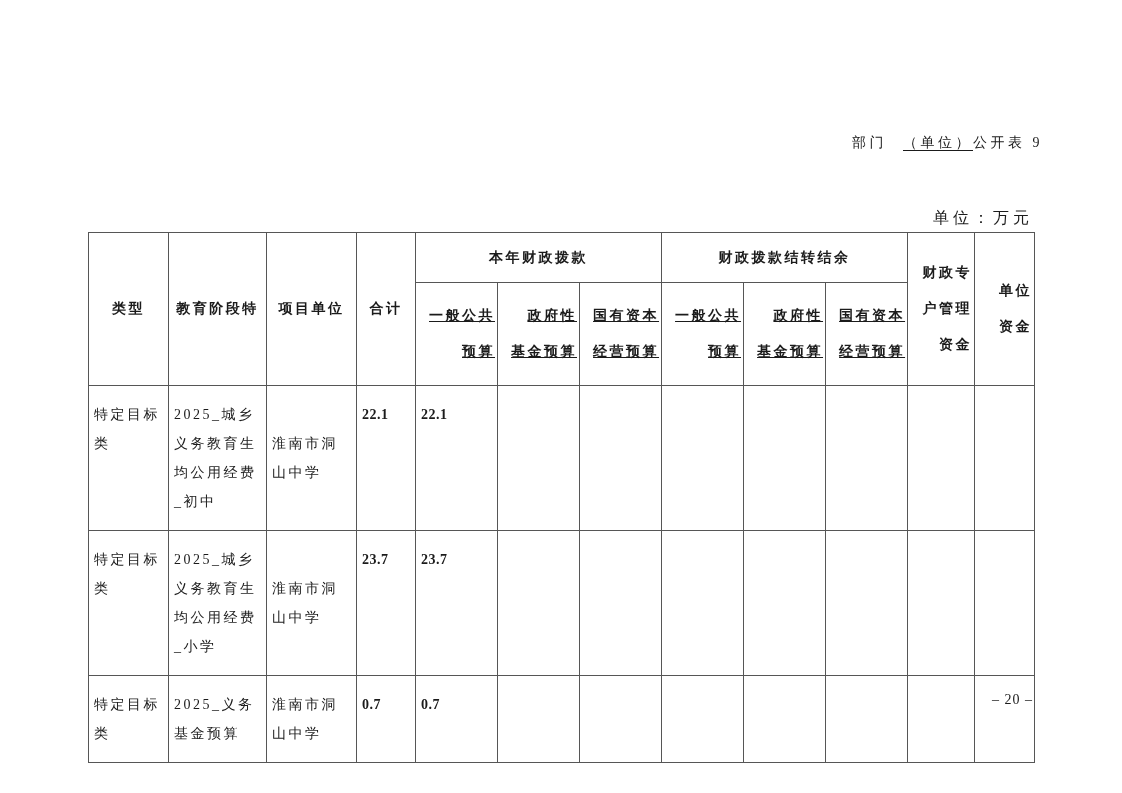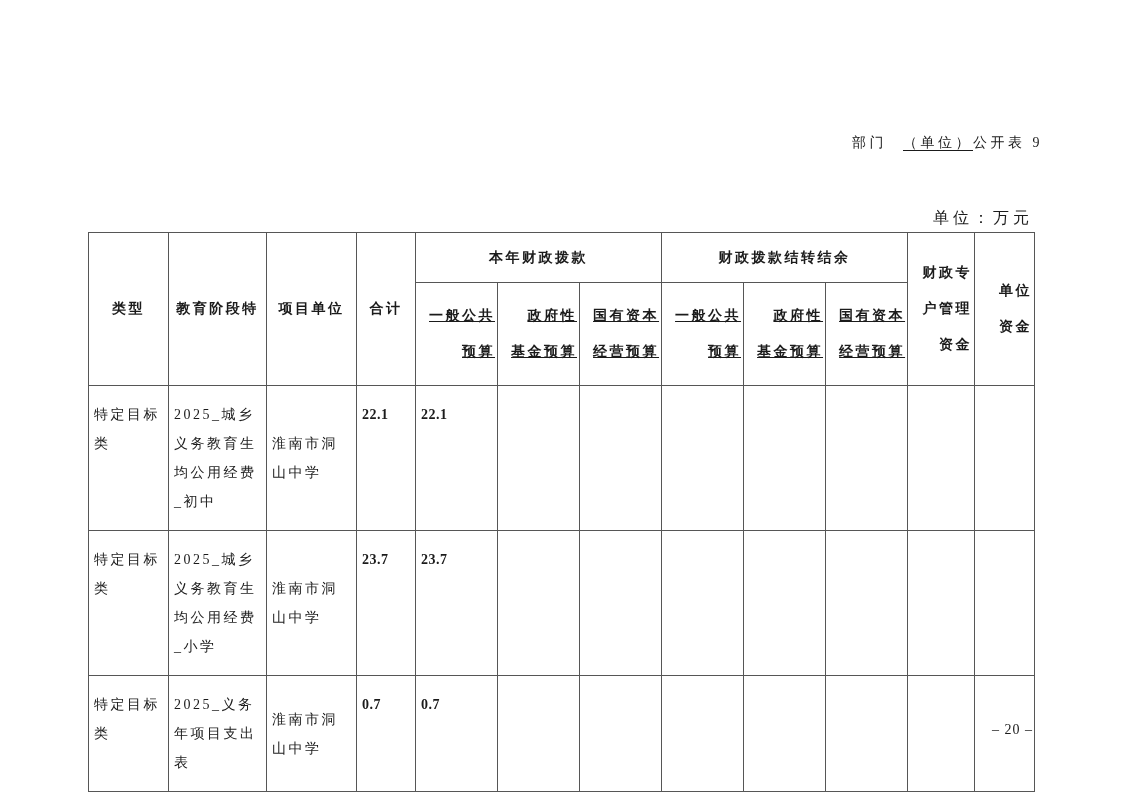--- a/index.html
+++ b/index.html
@@ -71,21 +71,21 @@
     line-height: 29px;
     letter-spacing: 2.5px;
   }
   .budget tbody td.mid { vertical-align: middle; }
   .budget tbody td.num { letter-spacing: 0.5px; font-weight: bold; }
   tr.r1 { height: 118px; }
   tr.r2 { height: 114px; }
   tr.r3 { height: 58px; }
   .page-number {
     position: absolute;
-    top: 722px;
+    top: 692px;
     right: 89px;
     font-size: 14px;
     letter-spacing: 1px;
     white-space: nowrap;
   }
 </style>
 </head>
 <body>
 
 <div class="page">
@@ -175,21 +175,21 @@
         <td class="num"></td>
         <td class="num"></td>
         <td class="num"></td>
         <td class="num"></td>
         <td class="num"></td>
       </tr>
       <tr class="r3">
         <td class="pre">特定目标
 类</td>
         <td class="pre">2025_义务
-年项目支出表</td>
+基金预算</td>
         <td class="pre mid">淮南市洞
 山中学</td>
         <td class="num">0.7</td>
         <td class="num">0.7</td>
         <td class="num"></td>
         <td class="num"></td>
         <td class="num"></td>
         <td class="num"></td>
         <td class="num"></td>
         <td class="num"></td>

